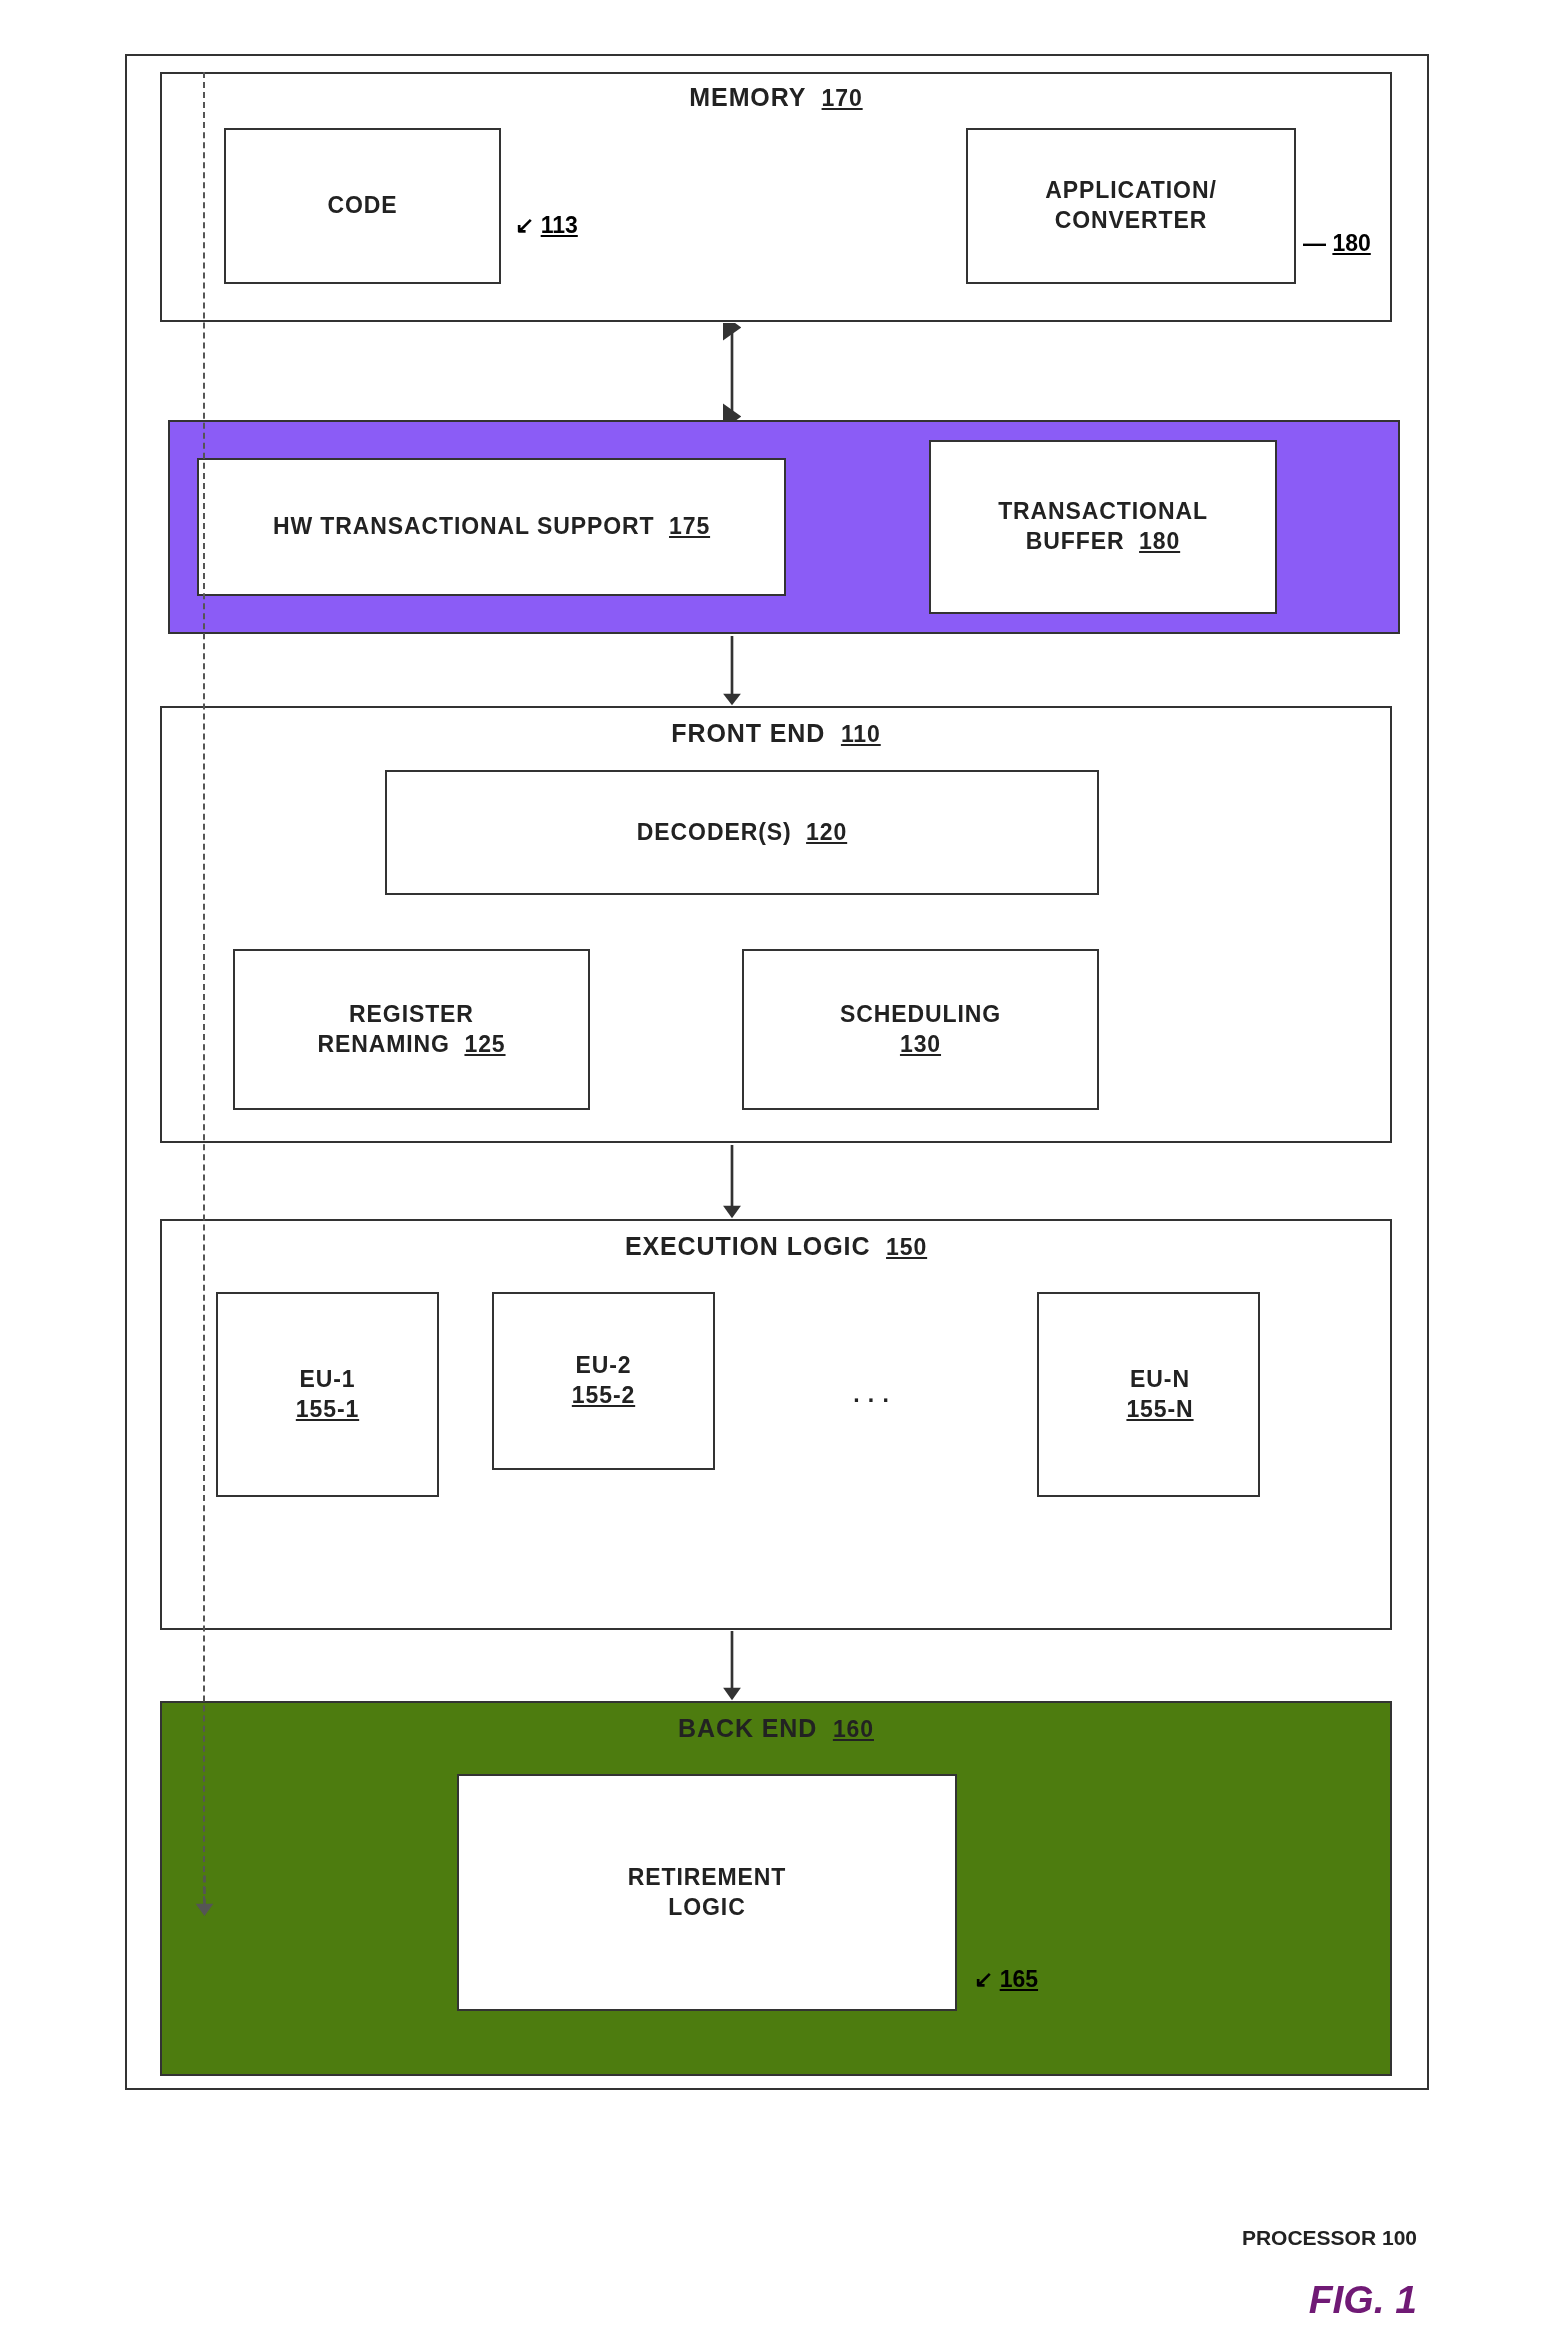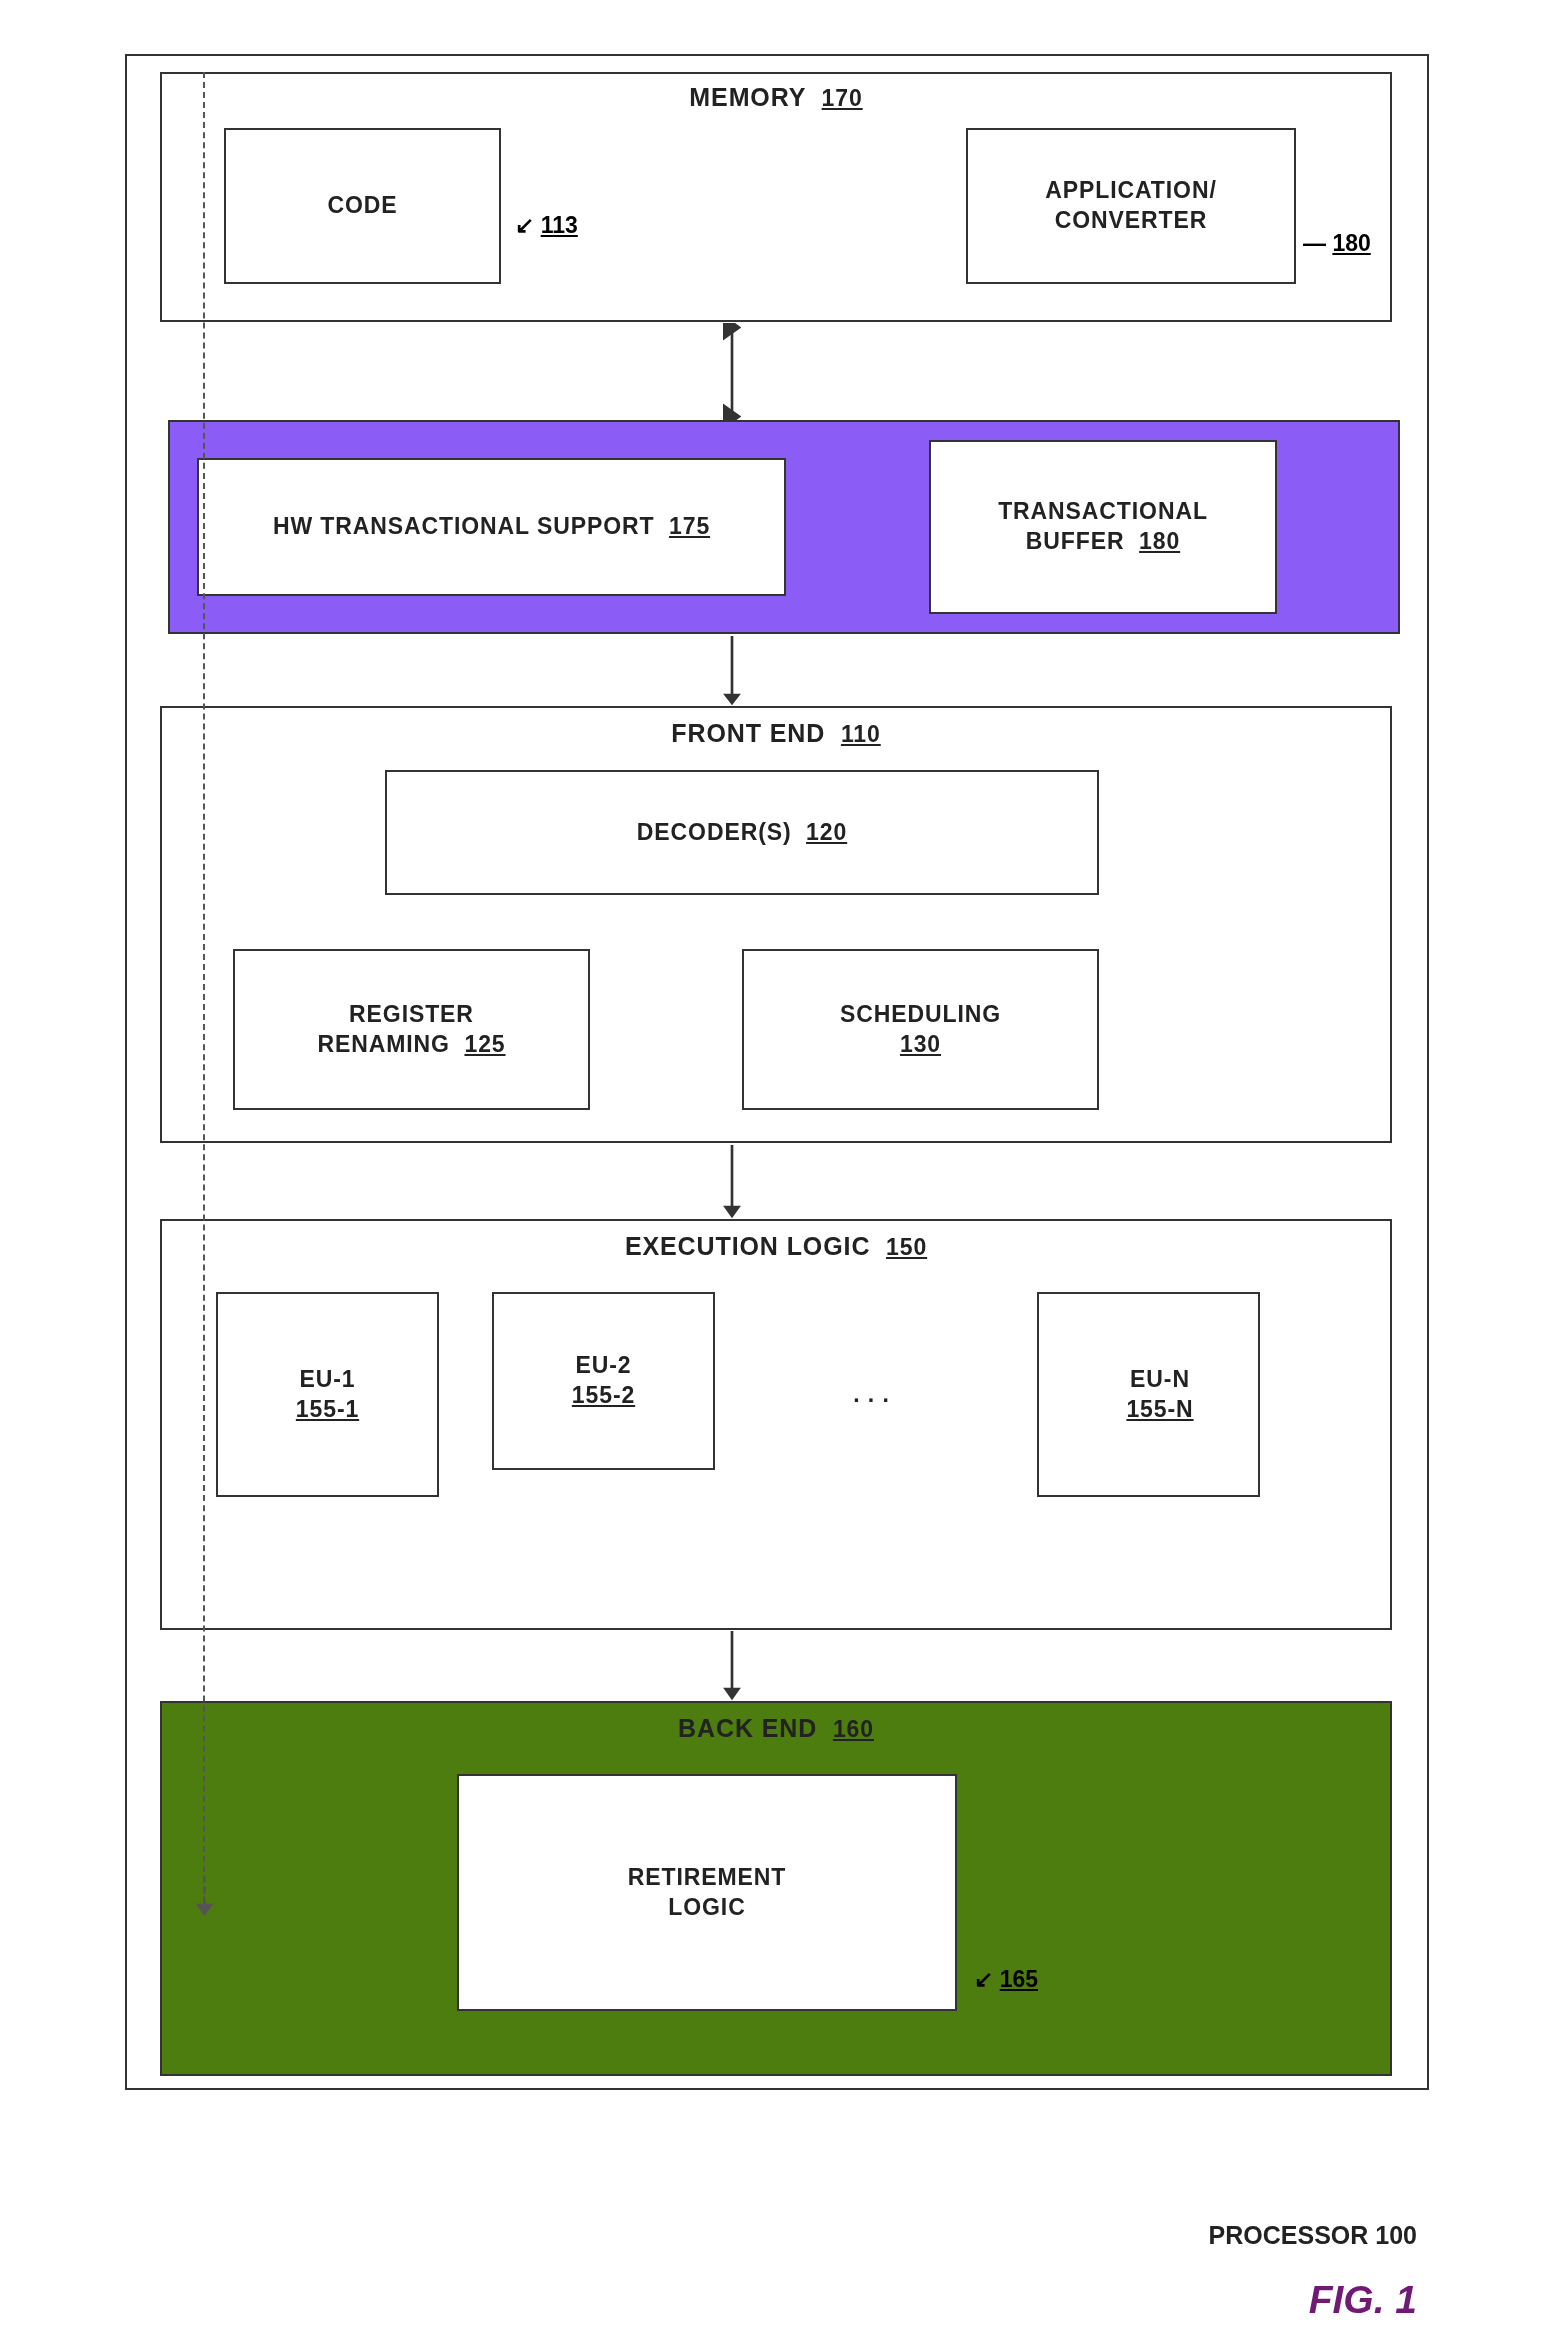--- a/index.html
+++ b/index.html
@@ -244,21 +244,21 @@
   <div class="dashed-line" style="
     left:114px; top:36px; height:1830px;
   "></div>
 
   <svg style="position:absolute; left:104px; top:1839px; width:23px; height:45px;" xmlns="http://www.w3.org/2000/svg" viewBox="0 0 26 50" width="23" height="45">
     <line x1="13" y1="0" x2="13" y2="35" stroke="#555" stroke-width="3" stroke-dasharray="8,5"></line>
     <polygon points="3,32 23,32 13,46" fill="#555"></polygon>
   </svg>
 
   <span class="processor-label" style="
-    position:absolute; right:54px; bottom:18px; font-size:25px;
+    position:absolute; right:54px; bottom:18px; font-size:21px;
   ">PROCESSOR 100</span>
 
   <span class="fig-label" style="
     position:absolute; right:54px; bottom:-54px; font-size:39px;
   ">FIG. 1</span>
 
 </div>
 
 
 </body></html>

